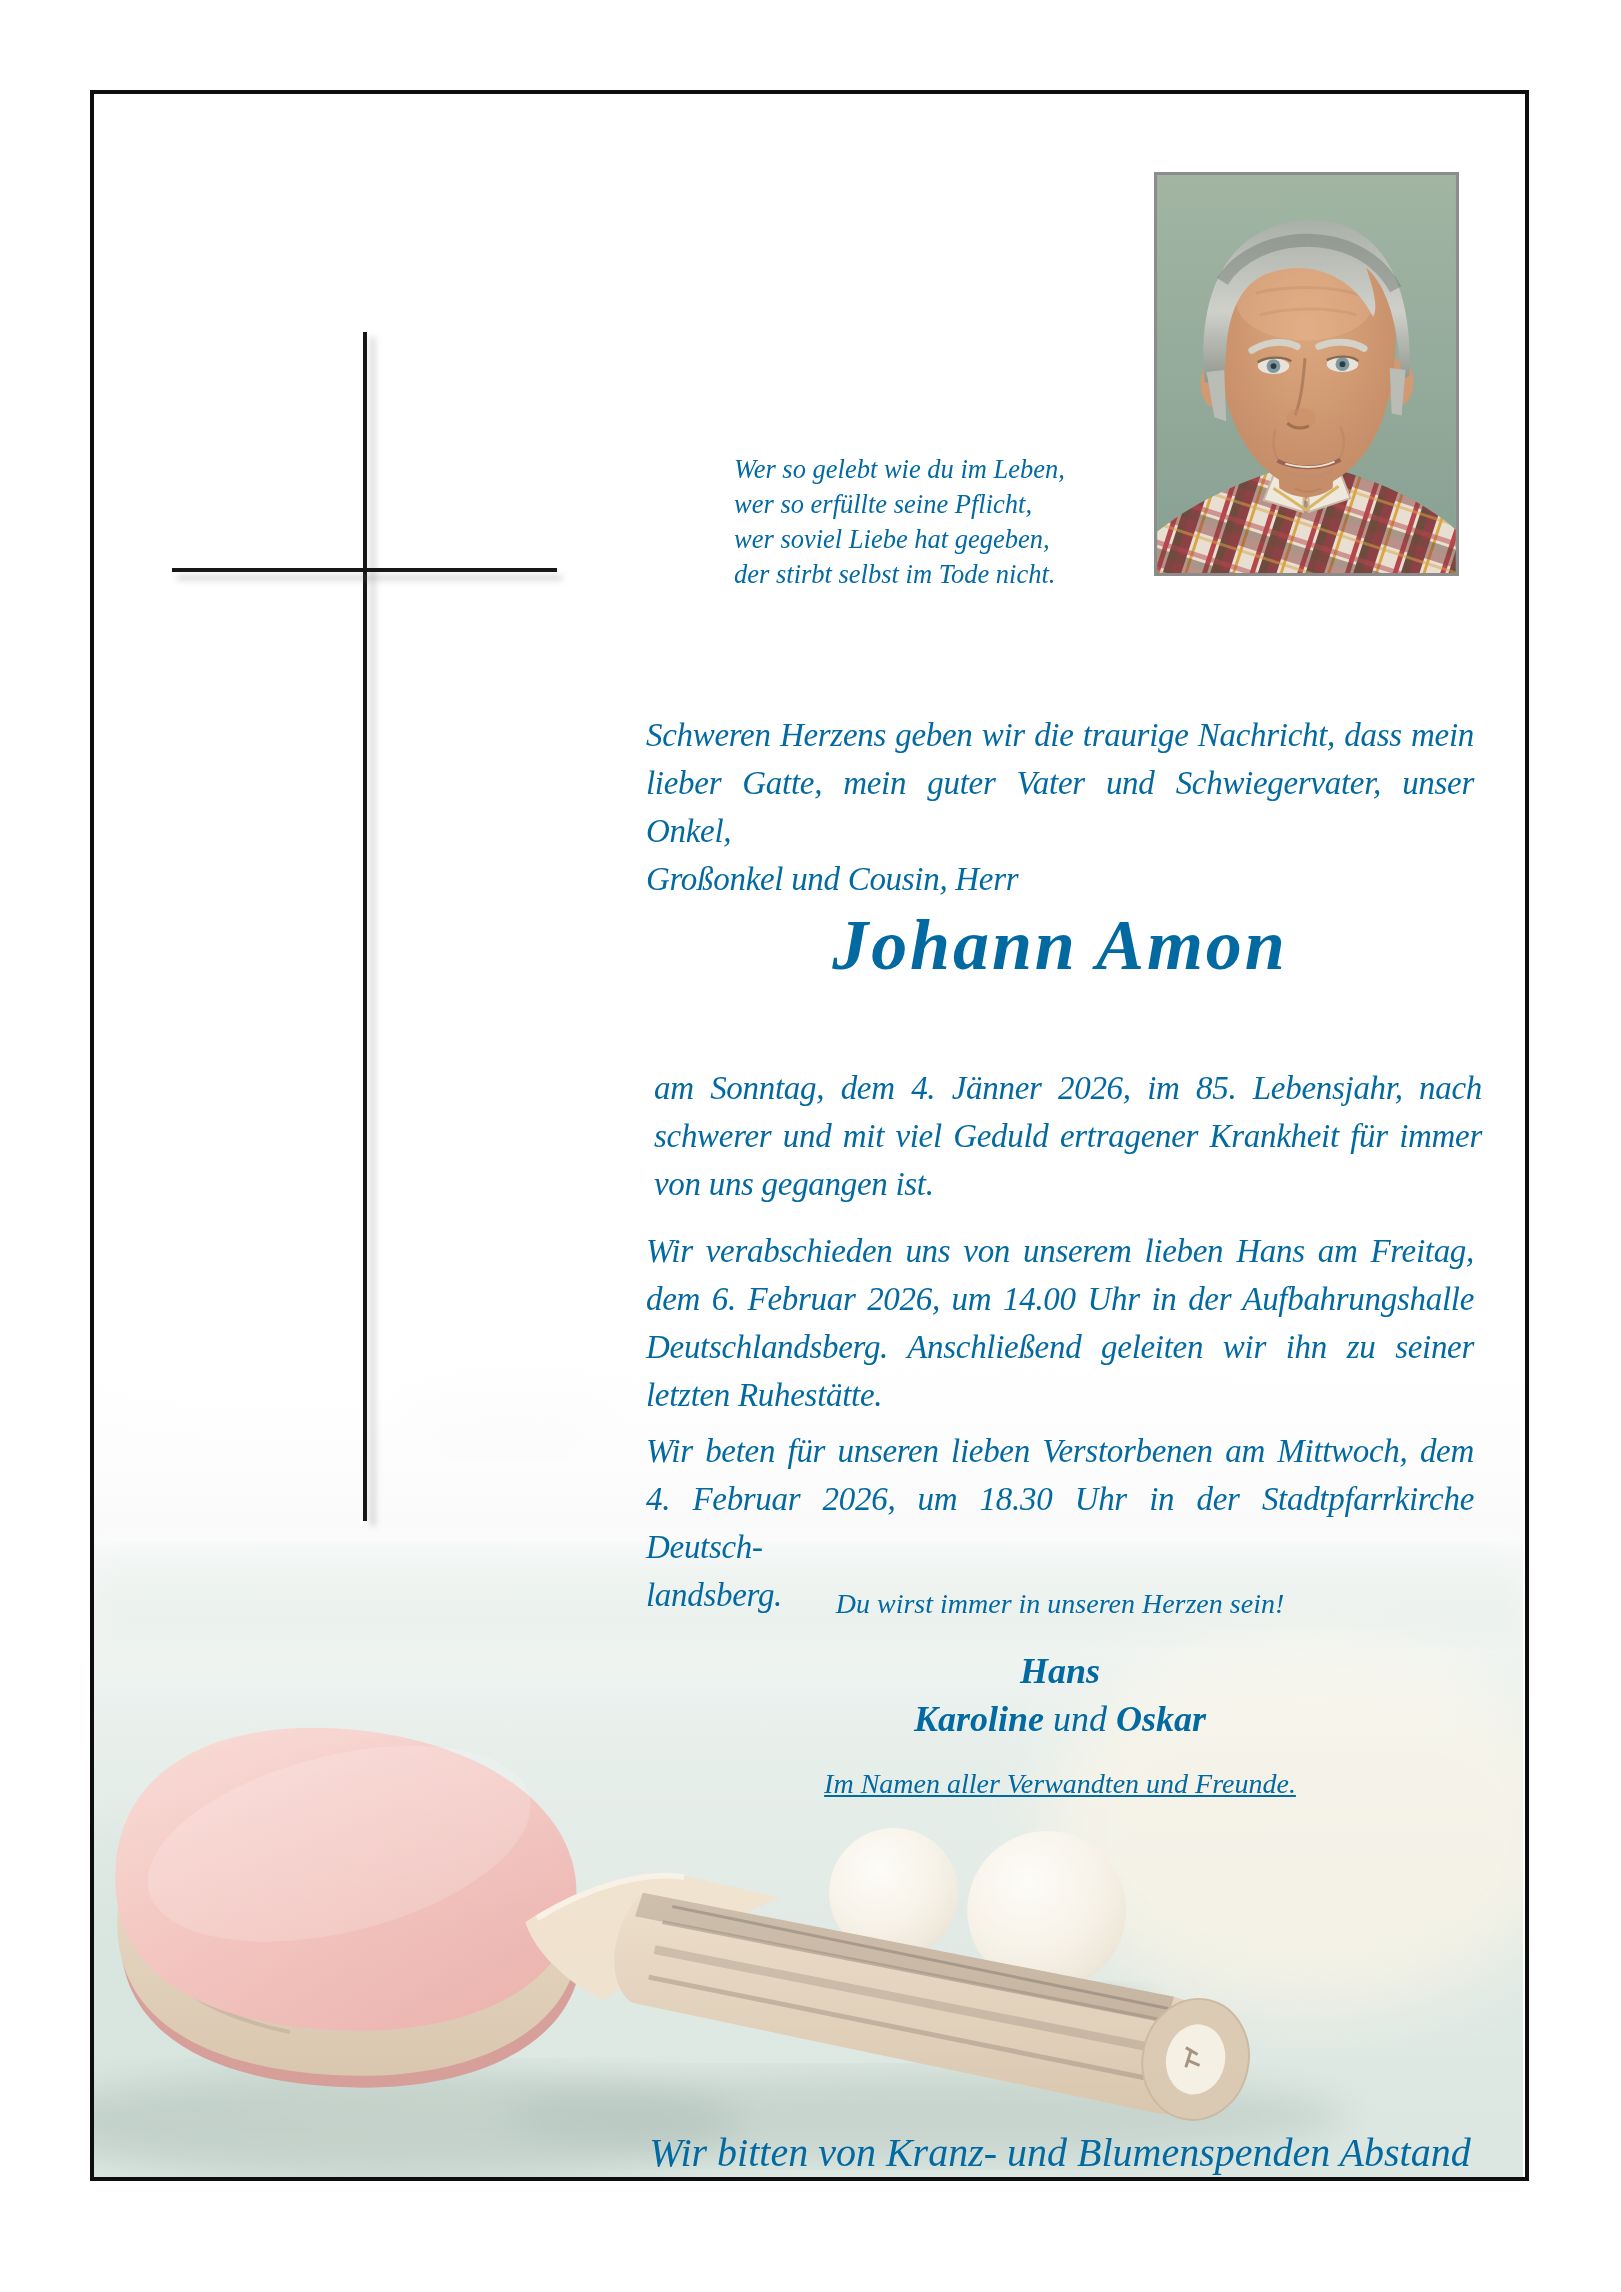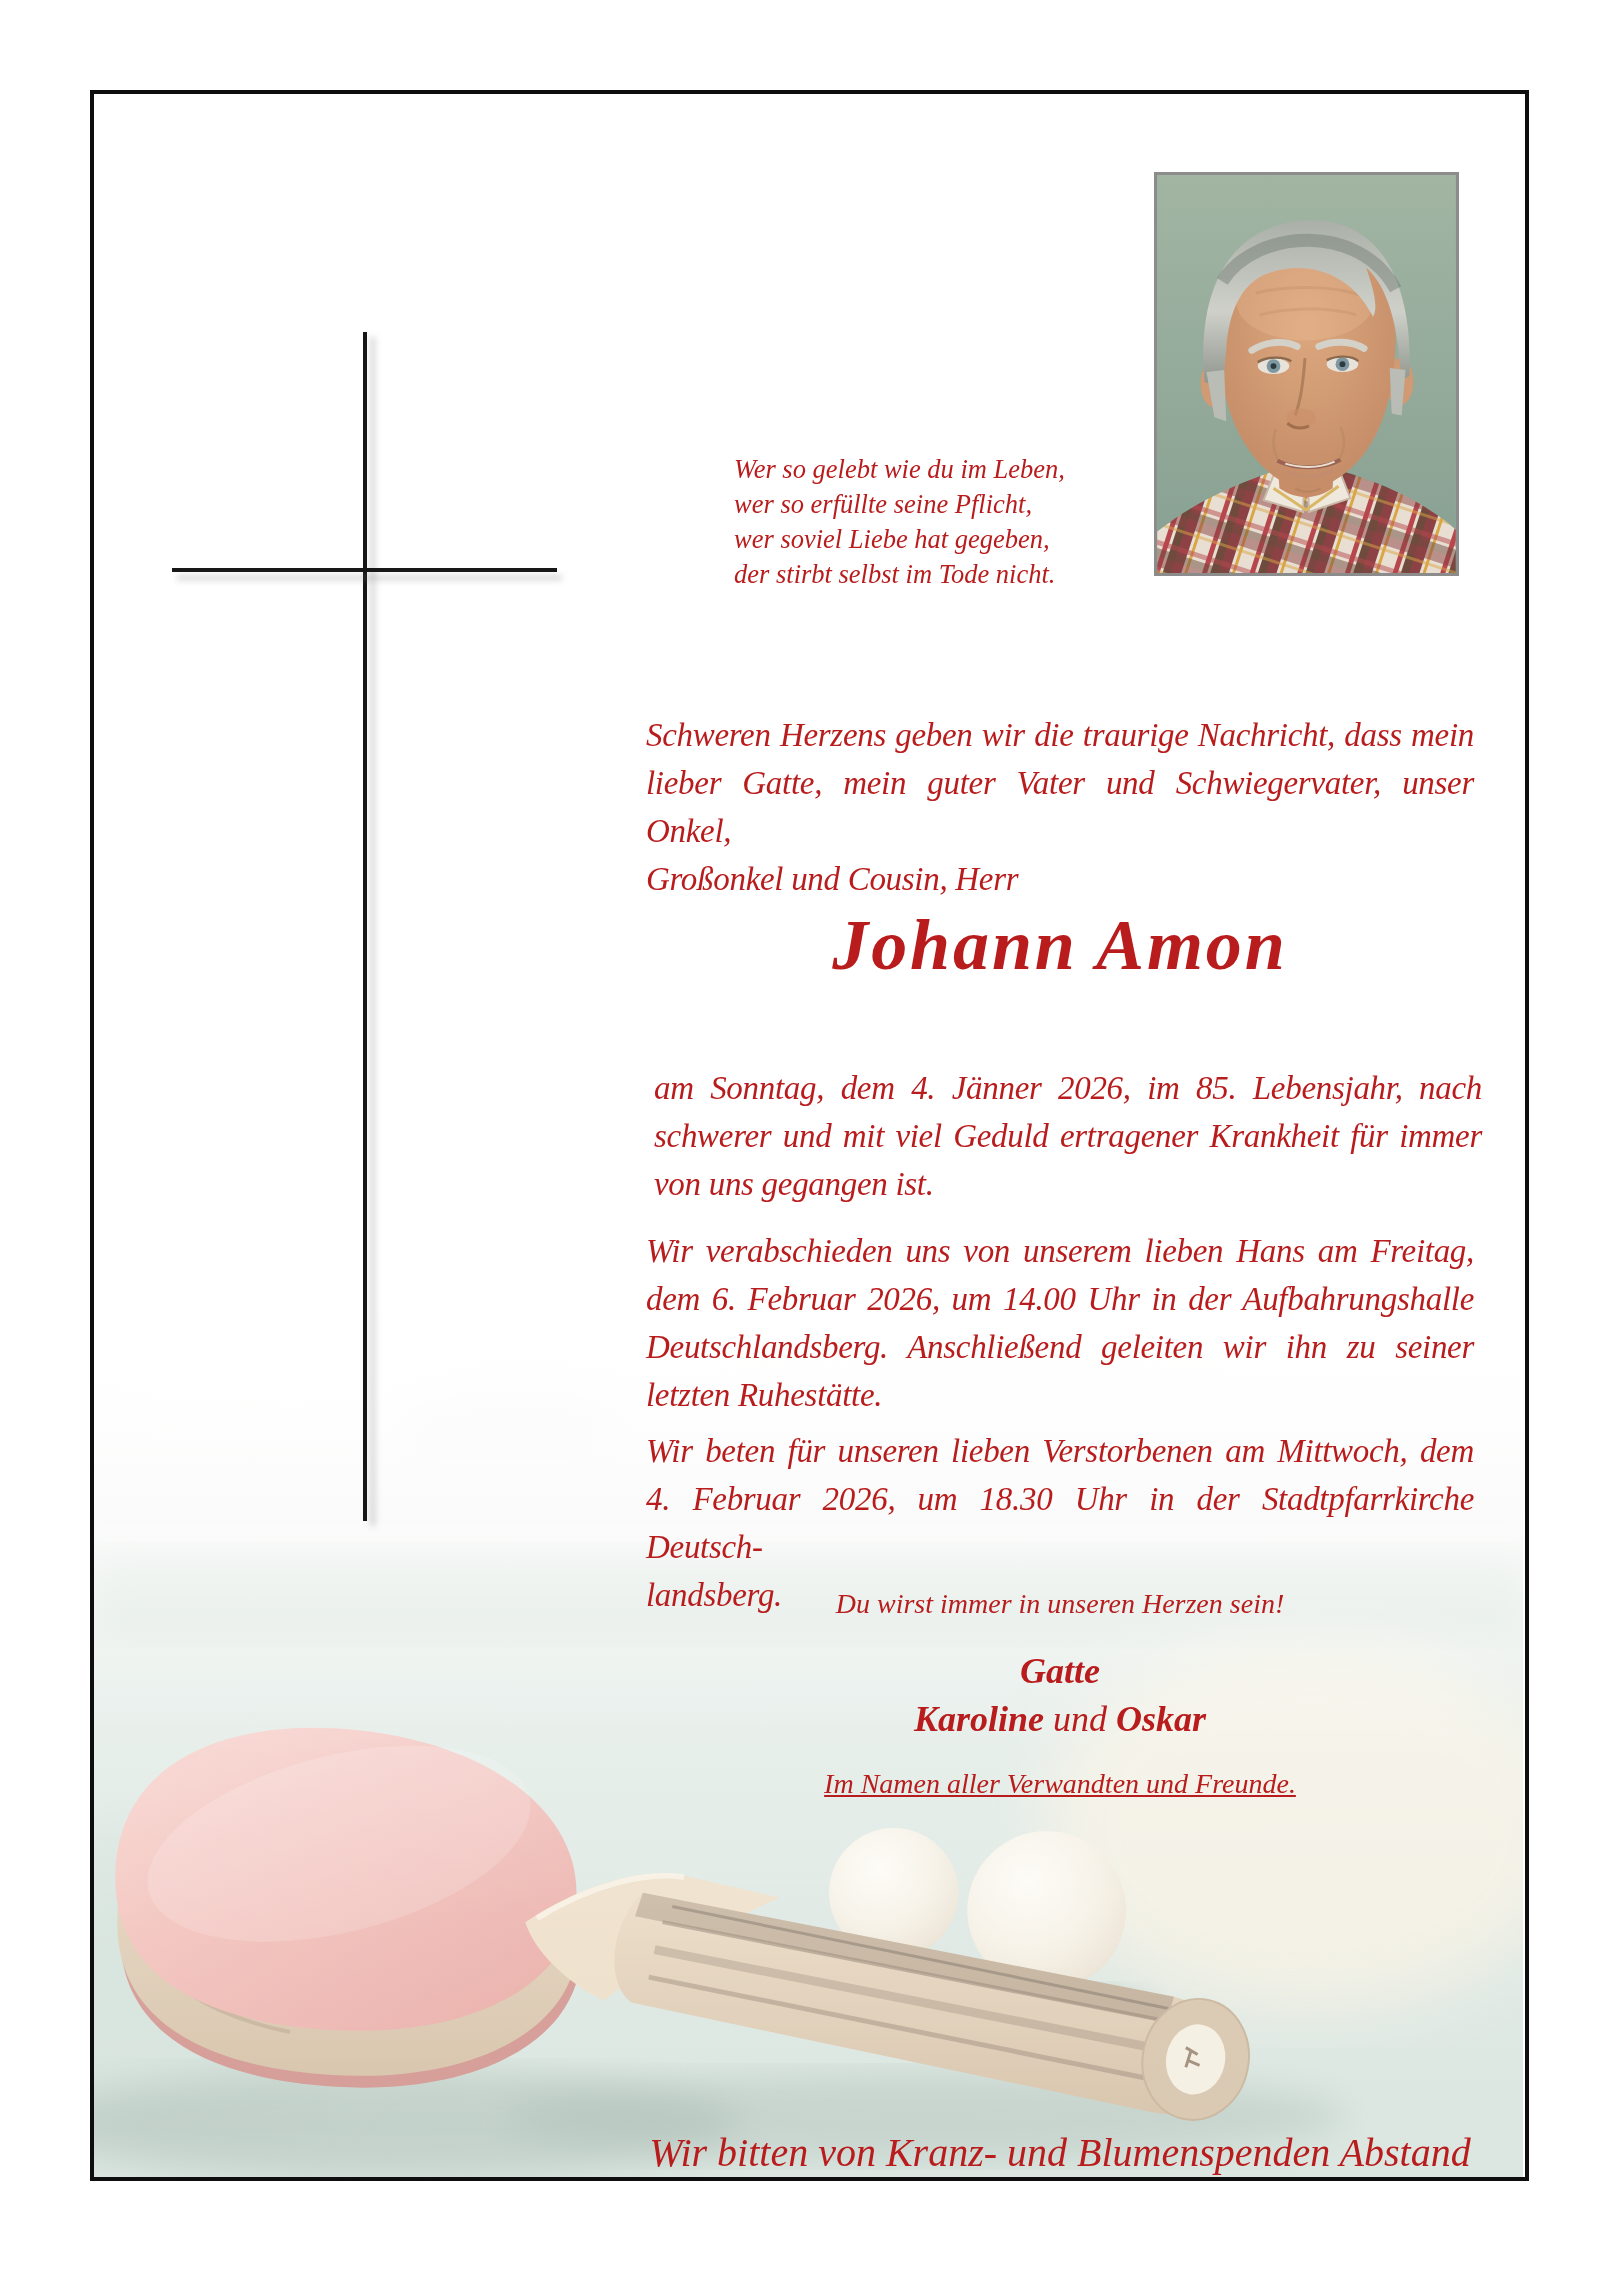--- a/index.html
+++ b/index.html
@@ -24,21 +24,21 @@
              background:#171717; box-shadow:7.8px 4.9px 6.9px rgba(110,110,110,.35); }
   .cross-h { position:absolute; left:78px; top:474px; width:385px; height:3.9px;
              background:#171717; box-shadow:4.9px 7.8px 6.9px rgba(110,110,110,.35); }
 
   
   .photo { position:absolute; left:1060px; top:78px; width:305px; height:404px;
            border:3.9px solid #8c8c8c; background:#94ab98; }
   .photo svg { display:block; width:100%; height:100%; }
 
   
-  .txt { position:absolute; font-style:italic; color:#b91c1c; z-index:3; }
+  .txt { position:absolute; font-style:italic; color:#0369a1; z-index:3; }
   .poem { left:640px; top:358px; width:431px; font-size:26.5px; line-height:35px; }
   .para { left:552px; top:0; width:828px; font-size:33px; line-height:48px; letter-spacing:-0.3px; }
   .jline { text-align:justify; text-align-last:justify; }
   .para .jline:last-child { text-align:justify; text-align-last:left; }
   .p-intro    { top:617px; }
   .p-passing  { top:970px;margin-left:8px; }
   .p-farewell { top:1133px; }
   .p-prayer   { top:1333px; }
   .name-line { left:552px; top:810px; width:828px; text-align:center;
                font-size:72px; font-weight:bold; letter-spacing:2.9px; }
@@ -237,21 +237,21 @@
       </div>
 
     <div class="txt para p-prayer">
         <div class="jline">Wir beten für unseren lieben Verstorbenen am Mittwoch, dem</div>
         <div class="jline">4. Februar 2026, um 18.30 Uhr in der Stadtpfarrkirche Deutsch-</div>
         <div class="jline">landsberg.</div>
       </div>
 
     <div class="txt center-line l-remember">Du wirst immer in unseren Herzen sein!</div>
 
-    <div class="txt center-line l-lina">Gatte</div>
+    <div class="txt center-line l-lina">Hans</div>
 
     <div class="txt center-line l-children">
       <span class="bold">Karoline</span><span> und </span><span class="bold">Oskar</span>
     </div>
 
     <div class="txt center-line l-closing">Im Namen aller Verwandten und Freunde.</div>
 
     <div class="txt center-line l-note">Wir bitten von Kranz- und Blumenspenden Abstand zu nehmen.</div>
   </div>
 </div>

